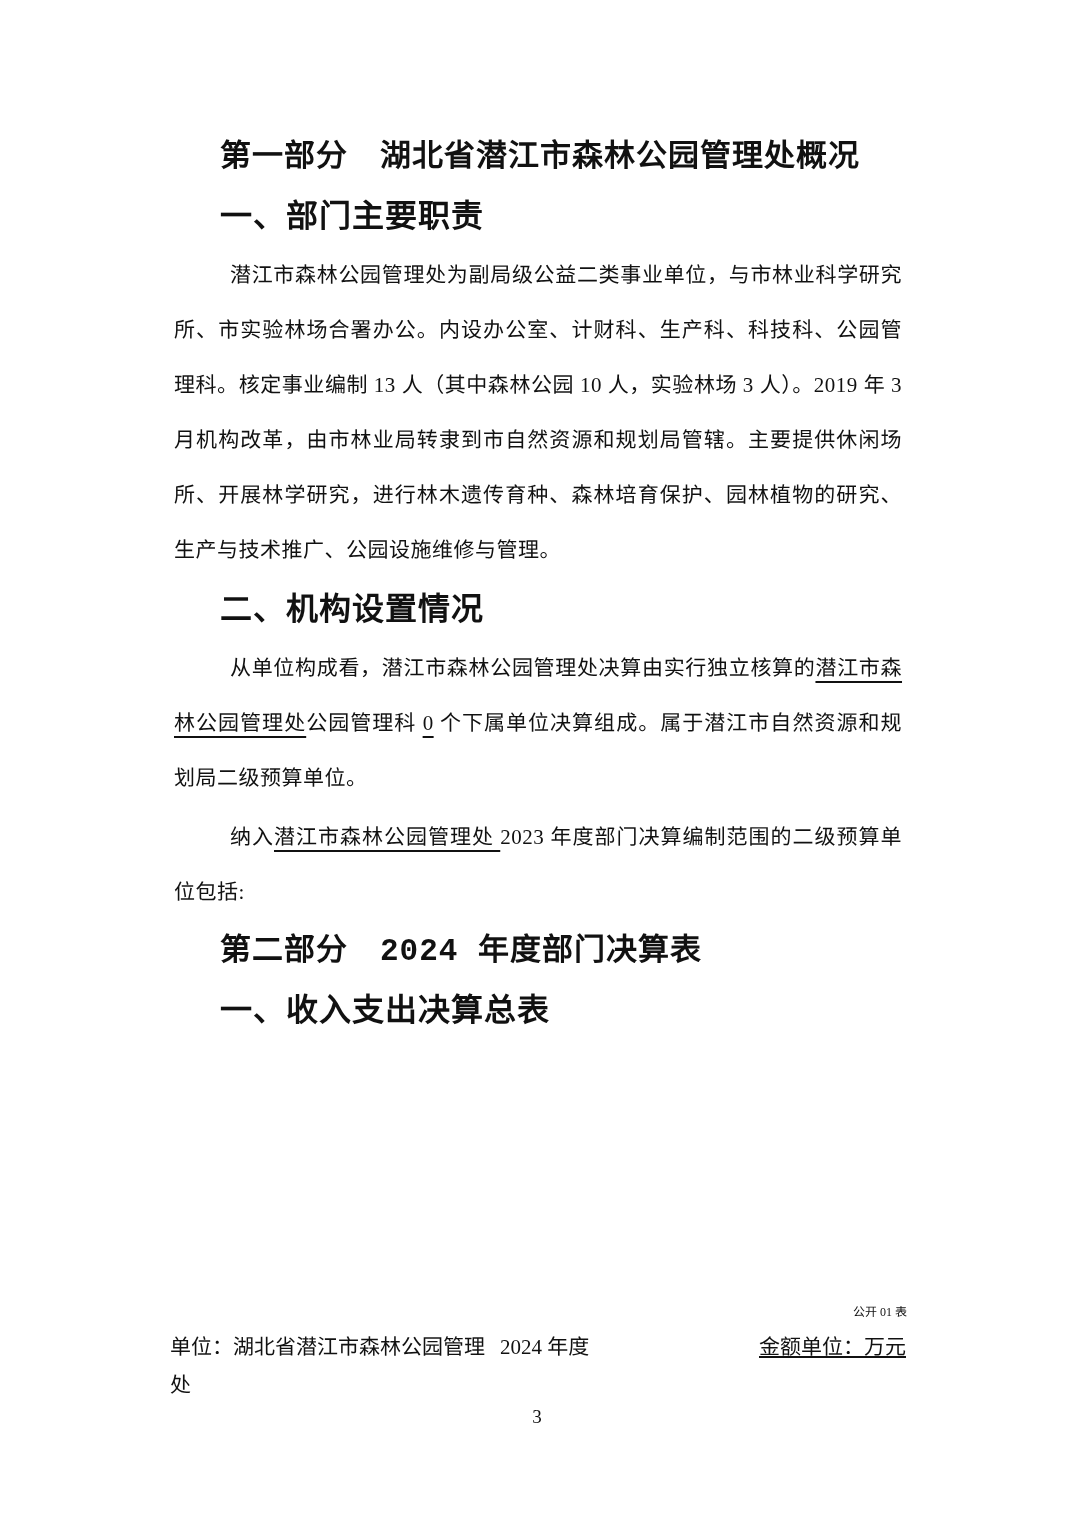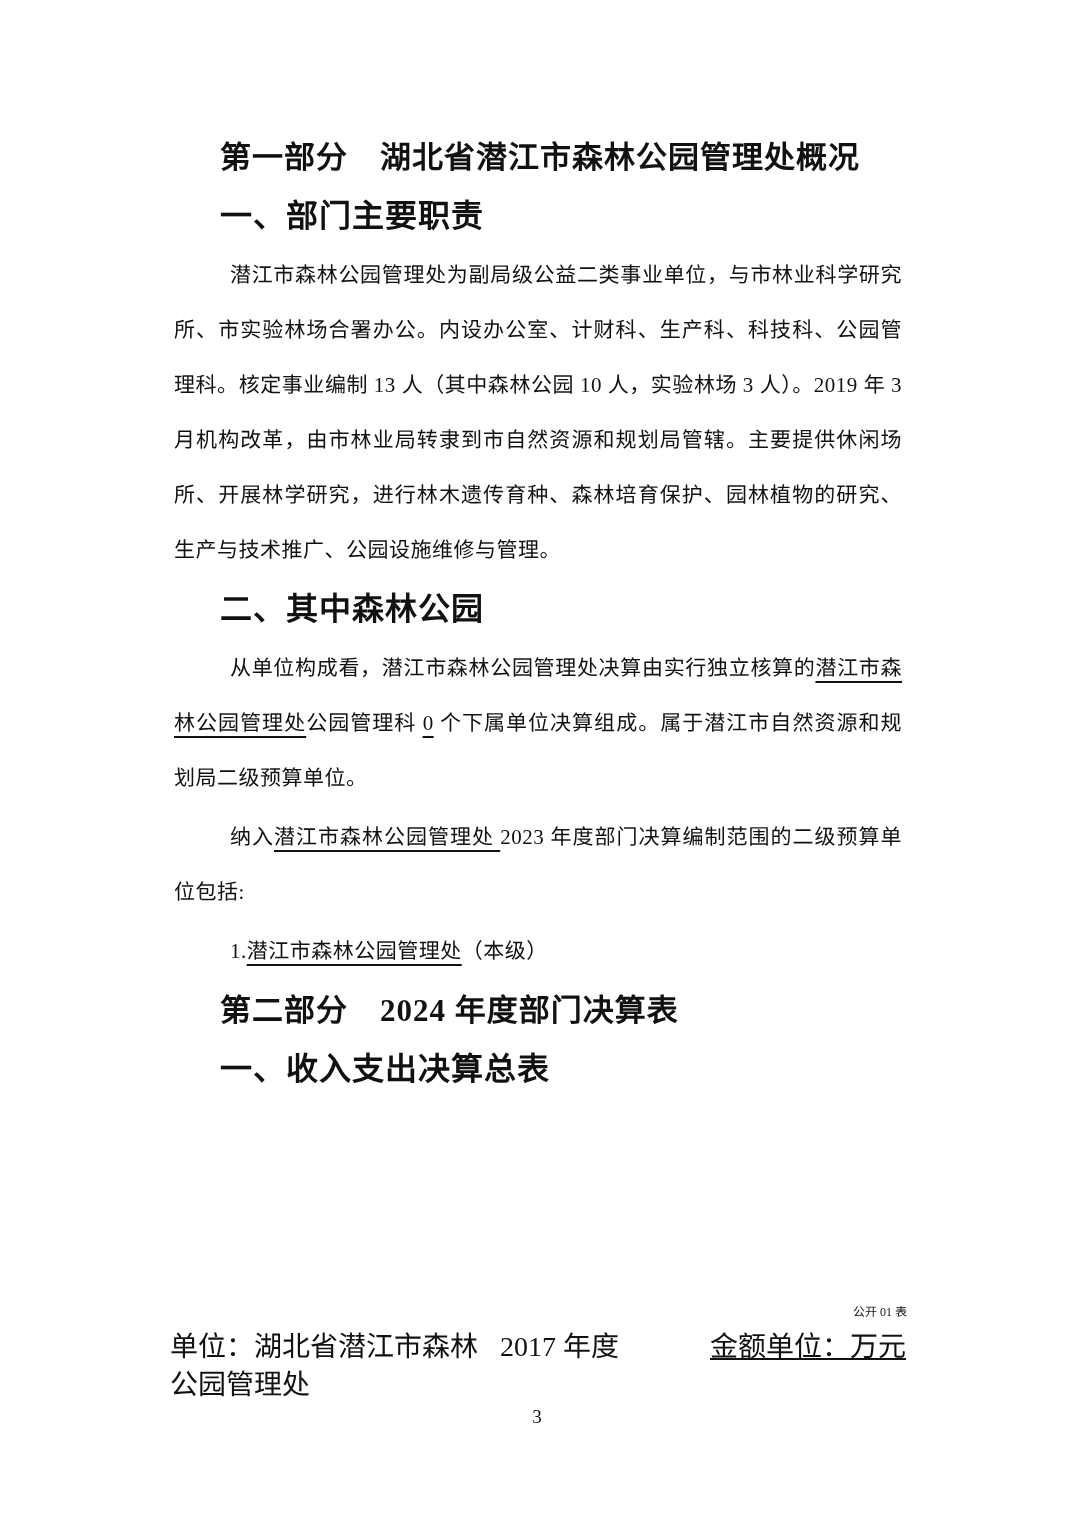--- a/index.html
+++ b/index.html
@@ -17,21 +17,21 @@
     font-family: "Liberation Serif", "DejaVu Serif", serif;
     overflow: hidden;
   }
   .content {
     position: absolute;
     left: 170px;
     top: 130px;
     width: 736px;
   }
   .part-heading {
-    font-family: Liberation Serif, serif;
+    font-family: Liberation Mono, monospace;
     font-weight: 700;
     font-size: 31px;
     line-height: 55px;
     margin: 0;
     text-indent: 50px;
     letter-spacing: 1px;
   }
   .section-heading {
     font-family: "Liberation Sans", "DejaVu Sans", sans-serif;
     font-weight: 700;
@@ -63,21 +63,21 @@
     font-size: 12px;
     line-height: 24px;
   }
   .table-meta {
     position: absolute;
     top: 1328px;
     left: 170px;
     width: 736px;
     display: flex;
     align-items: flex-start;
-    font-size: 28px;
+    font-size: 21px;
     line-height: 38px;
   }
   .meta-unit { width: 330px; flex: 0 0 330px; }
   .meta-year { flex: 0 0 auto; }
   .meta-amount { margin-left: auto; text-decoration: underline; }
   .page-number {
     position: absolute;
     top: 1405px;
     left: 0;
     width: 100%;
@@ -91,37 +91,36 @@
 
 <div class="page" style="background: rgb(255, 255, 255); color: rgb(17, 17, 17);">
   <main class="content">
 
     <h1 class="part-heading">第一部分　湖北省潜江市森林公园管理处概况</h1>
 
     <h2 class="section-heading later">一、部门主要职责</h2>
 
     <p class="body-para">潜江市森林公园管理处为副局级公益二类事业单位，与市林业科学研究所、市实验林场合署办公。内设办公室、计财科、生产科、科技科、公园管理科。核定事业编制 13 人（其中森林公园 10 人，实验林场 3 人）。2019 年 3 月机构改革，由市林业局转隶到市自然资源和规划局管辖。主要提供休闲场所、开展林学研究，进行林木遗传育种、森林培育保护、园林植物的研究、生产与技术推广、公园设施维修与管理。</p>
 
-    <h2 class="section-heading later">二、其中森林公园</h2>
+    <h2 class="section-heading later">二、机构设置情况</h2>
 
     <p class="body-para"><span>从单位构成看，潜江市森林公园管理处决算由实行独立核算的</span><span class="u">潜江市森林公园管理处</span><span>公园管理科 </span><span class="u">0</span><span> 个下属单位决算组成。属于潜江市自然资源和规划局二级预算单位。</span></p>
 
     <p class="body-para"><span>纳入</span><span class="u">潜江市森林公园管理处 </span><span>2023 年度部门决算编制范围的二级预算单位包括:</span></p>
 
-    <p class="body-para"><span>1.</span><span class="u">潜江市森林公园管理处</span><span>（本级）</span></p>
 
 
     <h1 class="part-heading later">第二部分　2024 年度部门决算表</h1>
 
     <h2 class="section-heading later">一、收入支出决算总表</h2>
 
   </main>
 
   <div class="table-code">公开 01 表</div>
 
   <div class="table-meta">
     <div class="meta-unit">单位：湖北省潜江市森林公园管理处</div>
-    <div class="meta-year">2017 年度</div>
+    <div class="meta-year">2024 年度</div>
     <div class="meta-amount">金额单位：万元</div>
   </div>
 
   <div class="page-number">3</div>
 </div>
 
 </body></html>

